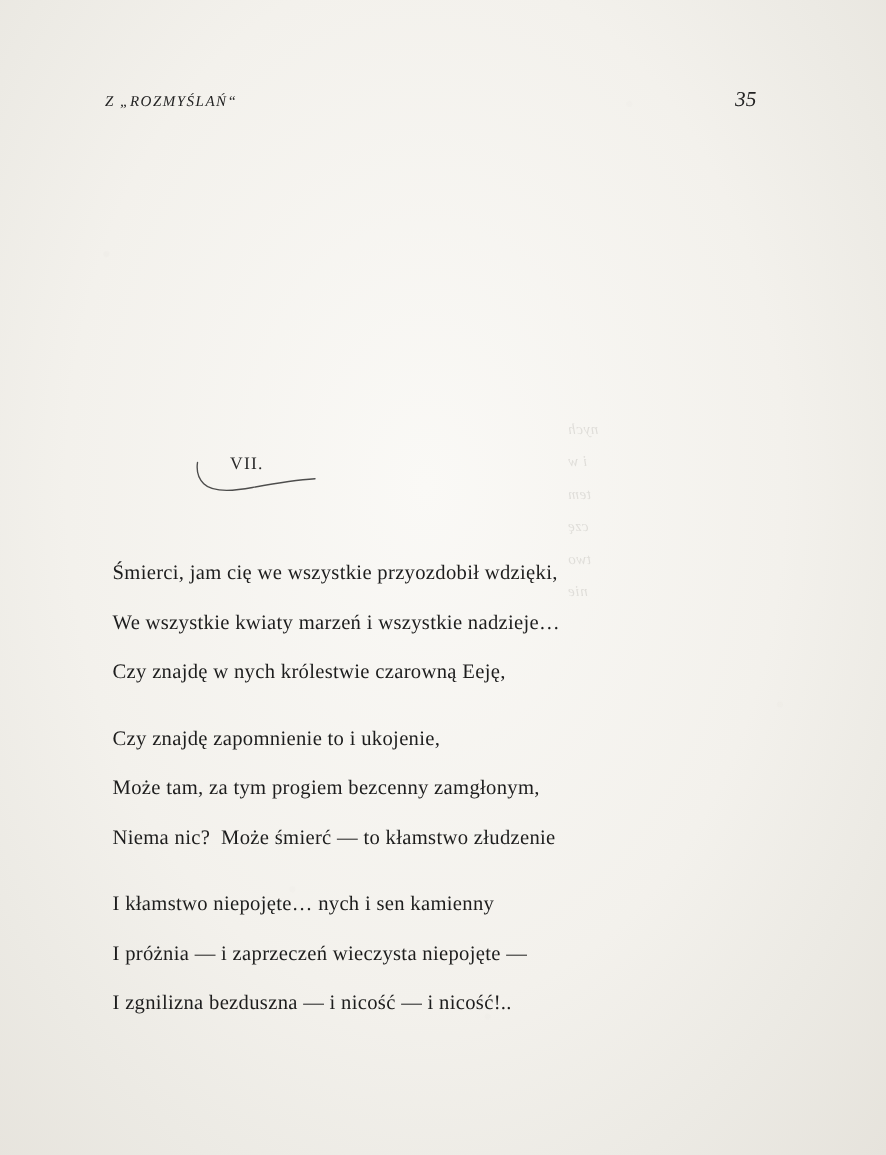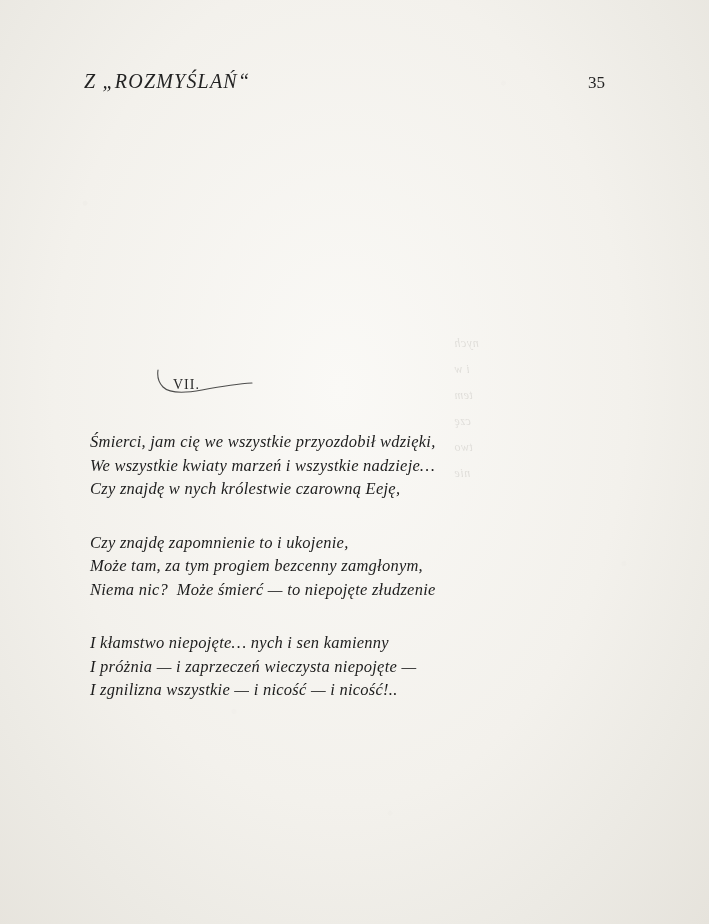--- a/index.html
+++ b/index.html
@@ -57,38 +57,38 @@
     position: absolute;
     top: 70px;
     left: 84px;
     right: 84px;
     display: flex;
     align-items: baseline;
     justify-content: space-between;
   }
   .running-title {
     font-style: italic;
-    font-size: 20px;
+    font-size: 12px;
     letter-spacing: 1.2px;
     color: #232323;
   }
   .folio {
+    font-style: italic;
     font-size: 17px;
     color: #232323;
     padding-right: 20px;
   }
 
   .section-number {
     position: absolute;
     top: 364px;
-    left: 173px;
+    left: 184px;
     font-size: 14px;
     letter-spacing: 1px;
     color: #2a2a2a;
-    margin-top: 13px;
   }
   
   .section-rule {
     position: absolute;
     top: 368px;
     left: 156px;
     width: 100px;
     height: 26px;
     pointer-events: none;
   }
@@ -97,26 +97,26 @@
     position: absolute;
     top: 430px;
     left: 90px;
     width: 520px;
   }
   .stanza {
     margin: 0 0 30px 0;
   }
   .stanza:last-child { margin-bottom: 0; }
   .line {
-    font-style: italic;
     font-size: 16.5px;
     line-height: 23.5px;
     letter-spacing: .25px;
     color: #1d1d1d;
     white-space: pre;
+    margin-top: 16px;
   }
 </style>
 </head>
 <body>
 
 <div class="page">
 
   <div class="showthrough">
     <div>nych</div>
     <div>i w</div>
@@ -140,25 +140,25 @@
 
     <div class="stanza">
       <div class="line">Śmierci, jam cię we wszystkie przyozdobił wdzięki,</div>
       <div class="line">We wszystkie kwiaty marzeń i wszystkie nadzieje…</div>
       <div class="line">Czy znajdę w nych królestwie czarowną Eeję,</div>
     </div>
 
     <div class="stanza">
       <div class="line">Czy znajdę zapomnienie to i ukojenie,</div>
       <div class="line">Może tam, za tym progiem bezcenny zamgłonym,</div>
-      <div class="line">Niema nic?  Może śmierć — to niepojęte złudzenie</div>
+      <div class="line">Niema nic?  Może śmierć — to kłamstwo złudzenie</div>
     </div>
 
     <div class="stanza">
       <div class="line">I kłamstwo niepojęte… nych i sen kamienny</div>
       <div class="line">I próżnia — i zaprzeczeń wieczysta niepojęte —</div>
-      <div class="line">I zgnilizna wszystkie — i nicość — i nicość!..</div>
+      <div class="line">I zgnilizna bezduszna — i nicość — i nicość!..</div>
     </div>
 
   </div>
 
   <div class="grain"></div>
 </div>
 
 </body></html>

